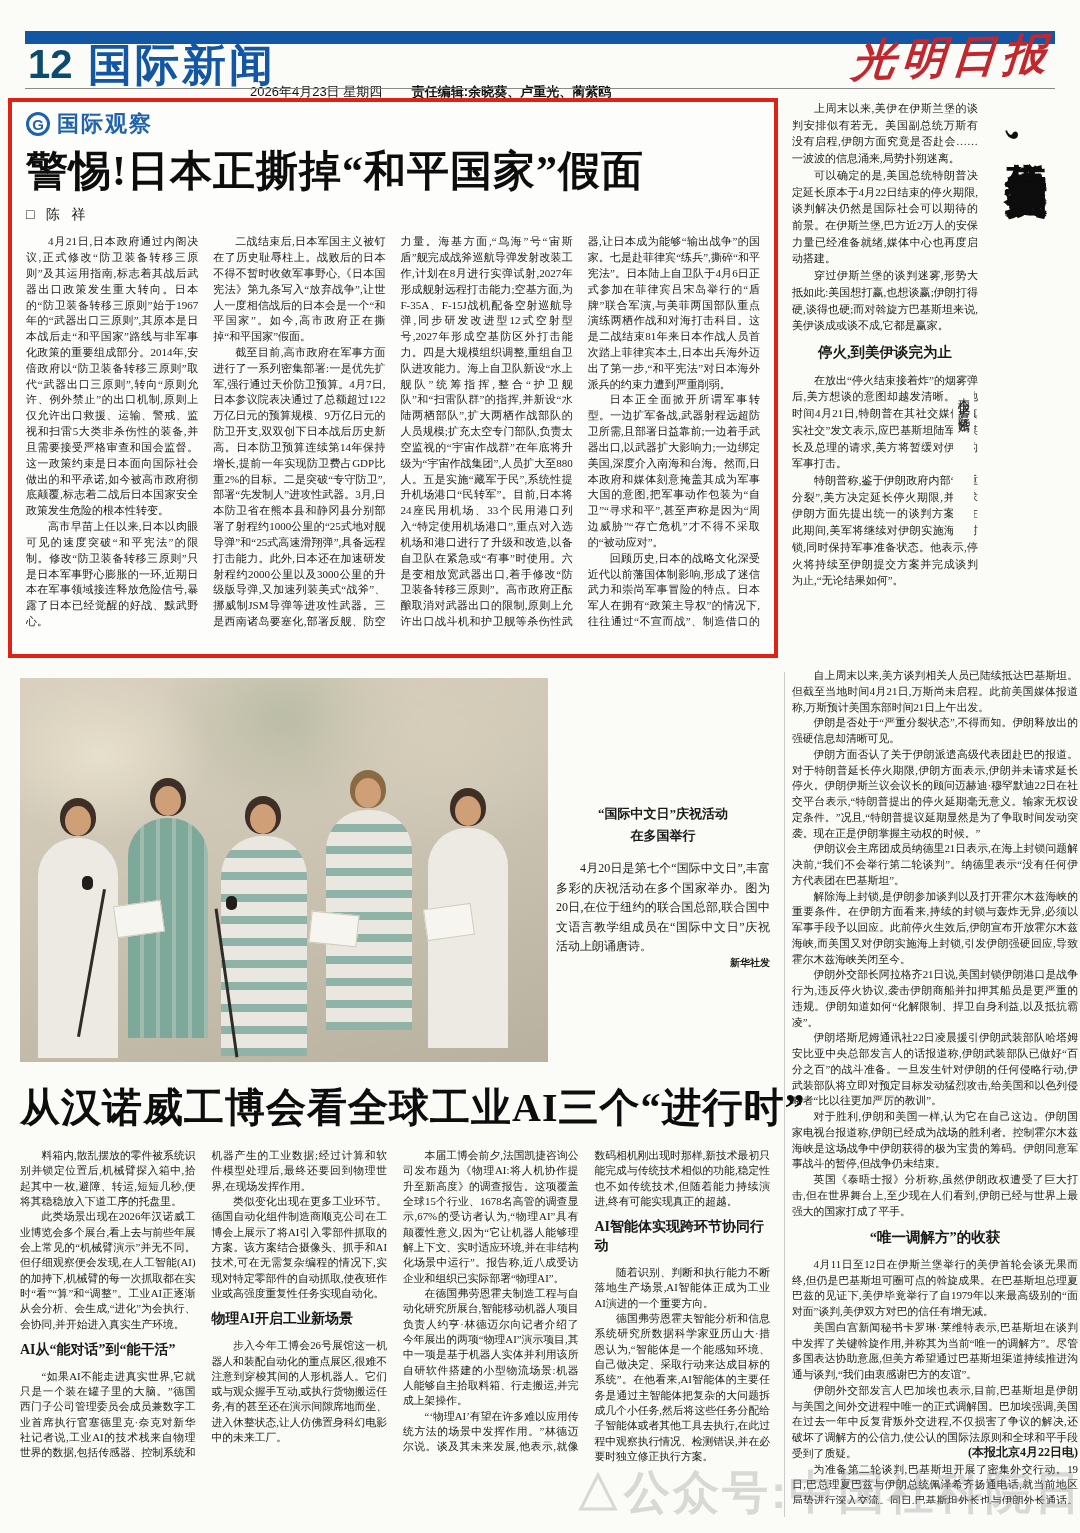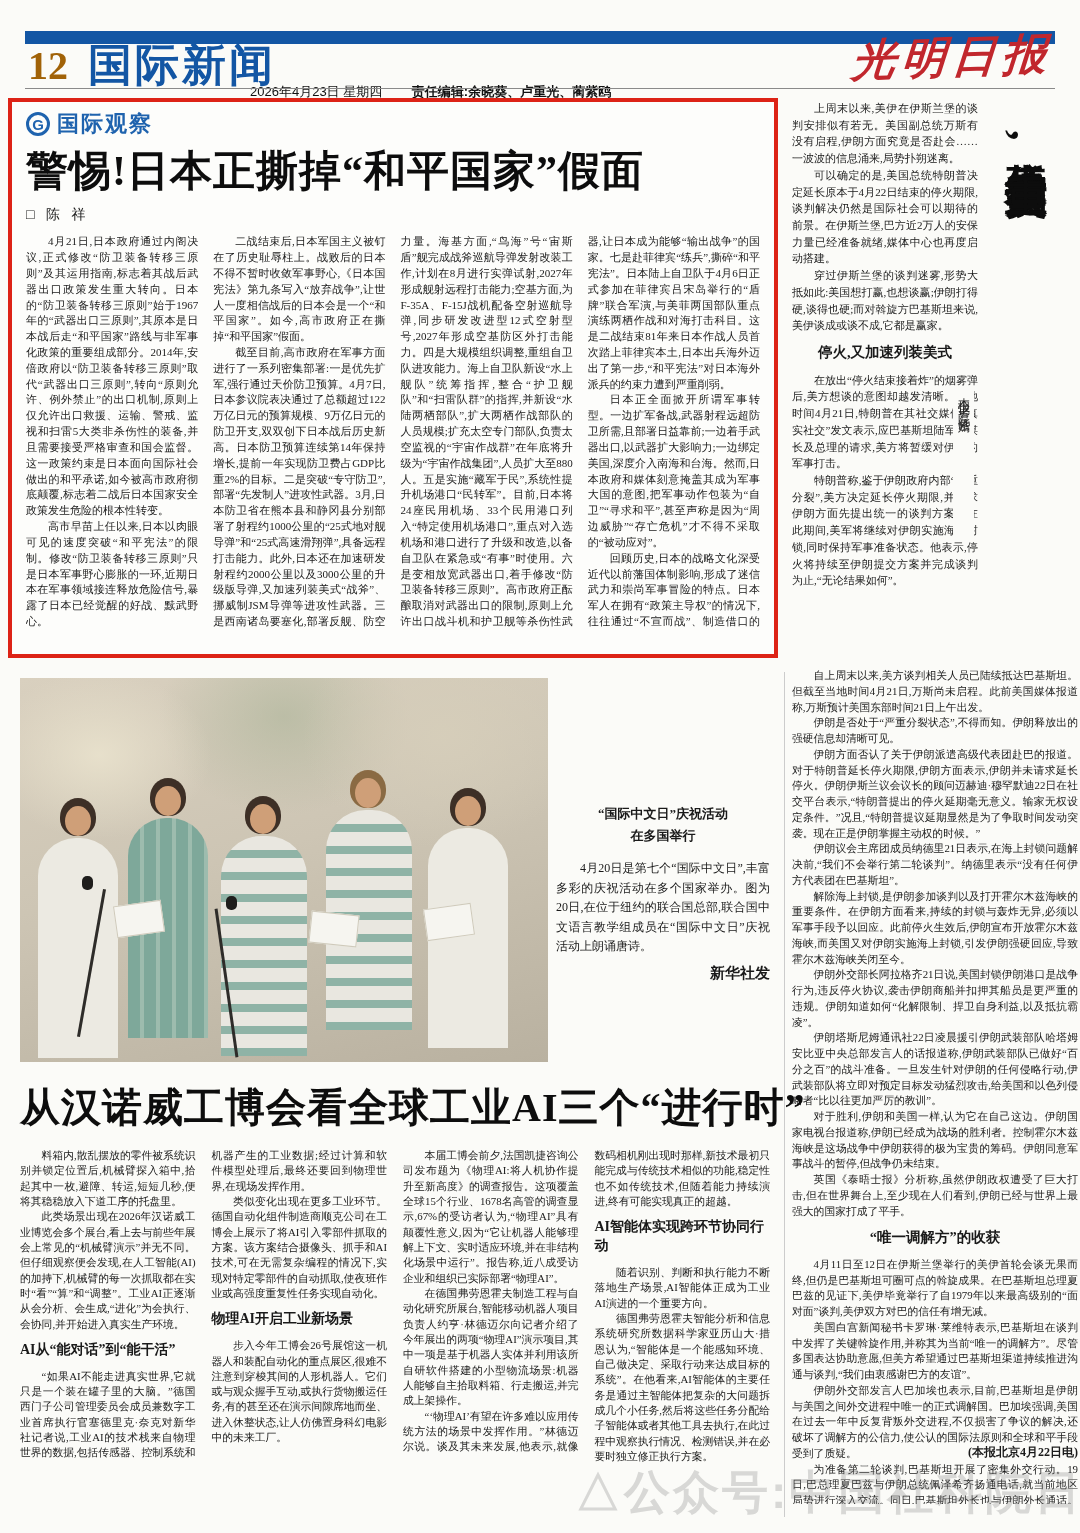--- a/index.html
+++ b/index.html
@@ -1,21 +1,21 @@
 <!DOCTYPE html>
 <html><head>
 <meta charset="utf-8">
 <style>
   html,body{margin:0;padding:0;}
   .page{position:relative;width:1080px;height:1533px;background:#fbfbf8;overflow:hidden;
         font-family:"Liberation Serif","DejaVu Serif",serif;color:#1a1a1a;}
   
   .topbar{position:absolute;left:25px;top:31px;width:1030px;height:13px;background:#1356a4;}
-  .pageno{position:absolute;left:28px;top:42px;font-family:Liberation Serif, serif;
-          font-size:40px;font-weight:700;color:#a16207;}
+  .pageno{position:absolute;left:28px;top:42px;font-family:Liberation Sans, sans-serif;
+          font-size:40px;font-weight:700;color:#0c4a6e;}
   .section-title{position:absolute;left:88px;top:36px;font-family:"Liberation Sans","DejaVu Sans",sans-serif;
           font-size:44px;font-weight:900;color:#1356a4;letter-spacing:3px;}
   .dateline{position:absolute;left:250px;top:62px;font-size:13px;color:#111;font-family:"Liberation Sans",sans-serif;margin-top:21px;}
   .dateline .ed{margin-left:26px;font-weight:700;}
   .masthead{position:absolute;right:28px;top:28px;font-size:44px;font-weight:900;color:#c1272d;
           font-style:italic;letter-spacing:6px;transform:skewX(-6deg) rotate(-2deg);}
   .header-rule{position:absolute;left:25px;top:88px;width:1030px;height:1px;background:#8a8a8a;}
   .vrule{position:absolute;left:784px;top:672px;width:1px;height:845px;background:#ccc;}
   
   .red-box{position:absolute;left:8px;top:98px;width:770px;height:560px;border:4px solid #dd2316;
@@ -58,21 +58,21 @@
   .body-t{position:absolute;top:40px;left:-22px;width:80px;height:220px;border-radius:38px 38px 0 0;
           background:repeating-linear-gradient(90deg,#7ea89a 0 12px,#9dbcae 12px 16px);}
   .body-s{position:absolute;top:40px;left:-24px;width:86px;height:220px;border-radius:40px 40px 0 0;
           background:repeating-linear-gradient(180deg,#e9e7e0 0 14px,#8fb3a6 14px 22px);}
   .paper{position:absolute;width:46px;height:30px;background:#f6f5f0;border:1px solid #cfcabb;transform:rotate(-8deg);}
   .mic-stand{position:absolute;width:3px;height:150px;background:#2e2c29;transform:rotate(10deg);}
   .mic-head{position:absolute;width:11px;height:14px;border-radius:5px;background:#1f1e1c;}
   .cap{position:absolute;left:556px;top:803px;width:214px;}
   .cap-title{font-size:13px;font-weight:900;text-align:center;line-height:1.7;}
   .cap-body{margin-top:12px;font-size:12px;line-height:1.62;text-align:justify;text-indent:2em;}
-  .cap-credit{margin-top:8px;font-size:15px;font-weight:700;text-align:right;}
+  .cap-credit{font-size:10px;font-weight:700;text-align:right;}
   
   .expo-headline{position:absolute;left:20px;top:1080px;width:750px;font-size:40px;font-weight:900;
            color:#0d0d0d;letter-spacing:1px;text-align:center;white-space:nowrap;}
   .expo-cols{position:absolute;left:20px;top:1148px;width:750px;height:385px;overflow:hidden;
            column-count:4;column-gap:16px;font-size:10.8px;line-height:1.42;text-align:justify;}
   .expo-cols .subhead{font-size:14px;text-align:left;text-indent:0;}
   
   .wm{position:absolute;left:575px;top:1462px;font-size:46px;font-weight:700;white-space:nowrap;
       color:rgba(125,125,125,0.28);letter-spacing:3px;font-family:"Liberation Sans",sans-serif;}
 </style>
@@ -106,21 +106,21 @@
         <div class="para">截至目前,高市政府在军事方面进行了一系列密集部署:一是优先扩军,强行通过天价防卫预算。4月7日,日本参议院表决通过了总额超过122万亿日元的预算规模、9万亿日元的防卫开支,双双创下日本战后历史新高。日本防卫预算连续第14年保持增长,提前一年实现防卫费占GDP比重2%的目标。二是突破“专守防卫”,部署“先发制人”进攻性武器。3月,日本防卫省在熊本县和静冈县分别部署了射程约1000公里的“25式地对舰导弹”和“25式高速滑翔弹”,具备远程打击能力。此外,日本还在加速研发射程约2000公里以及3000公里的升级版导弹,又加速列装美式“战斧”、挪威制JSM导弹等进攻性武器。三是西南诸岛要塞化,部署反舰、防空力量。海基方面,“鸟海”号“宙斯盾”舰完成战斧巡航导弹发射改装工作,计划在8月进行实弹试射,2027年形成舰射远程打击能力;空基方面,为F-35A、F-15J战机配备空射巡航导弹,同步研发改进型12式空射型号,2027年形成空基防区外打击能力。四是大规模组织调整,重组自卫队进攻能力。海上自卫队新设“水上舰队”统筹指挥,整合“护卫舰队”和“扫雷队群”的指挥,并新设“水陆两栖部队”,扩大两栖作战部队的人员规模;扩充太空专门部队,负责太空监视的“宇宙作战群”在年底将升级为“宇宙作战集团”,人员扩大至880人。五是实施“藏军于民”,系统性提升机场港口“民转军”。目前,日本将24座民用机场、33个民用港口列入“特定使用机场港口”,重点对入选机场和港口进行了升级和改造,以备自卫队在紧急或“有事”时使用。六是变相放宽武器出口,着手修改“防卫装备转移三原则”。高市政府正酝酿取消对武器出口的限制,原则上允许出口战斗机和护卫舰等杀伤性武器,让日本成为能够“输出战争”的国家。七是赴菲律宾“练兵”,撕碎“和平宪法”。日本陆上自卫队于4月6日正式参加在菲律宾吕宋岛举行的“盾牌”联合军演,与美菲两国部队重点演练两栖作战和对海打击科目。这是二战结束81年来日本作战人员首次踏上菲律宾本土,日本出兵海外迈出了第一步,“和平宪法”对日本海外派兵的约束力遭到严重削弱。</div>
         <div class="para">日本正全面掀开所谓军事转型。一边扩军备战,武器射程远超防卫所需,且部署日益靠前;一边着手武器出口,以武器扩大影响力;一边绑定美国,深度介入南海和台海。然而,日本政府和媒体刻意掩盖其成为军事大国的意图,把军事动作包装为“自卫”“寻求和平”,甚至声称是因为“周边威胁”“存亡危机”才不得不采取的“被动应对”。</div>
         <div class="para">回顾历史,日本的战略文化深受近代以前藩国体制影响,形成了迷信武力和崇尚军事冒险的特点。日本军人在拥有“政策主导权”的情况下,往往通过“不宣而战”、制造借口的方式挑起对外战争。1874年侵台战争,日本以琉球渔民在台湾被原住民杀害为借口;1894年甲午战争,日本未正式宣战就偷袭“高升号”运兵船;1931年九一八事变,日本自导自演嫁祸中国军队后开启侵华战争;1937年七七事变,日本以“士兵失踪”为由,突然进攻宛平城开启全面侵华战争;1941年珍珠港事件,日本在宣战书递交前突袭美国珍珠港。</div>
       </div>
   </div>
 
   <div class="cf-lead">
       <div class="para">上周末以来,美伊在伊斯兰堡的谈判安排似有若无。美国副总统万斯有没有启程,伊朗方面究竟是否赴会……一波波的信息涌来,局势扑朔迷离。</div>
       <div class="para">可以确定的是,美国总统特朗普决定延长原本于4月22日结束的停火期限,谈判解决仍然是国际社会可以期待的前景。在伊斯兰堡,巴方近2万人的安保力量已经准备就绪,媒体中心也再度启动搭建。</div>
       <div class="para">穿过伊斯兰堡的谈判迷雾,形势大抵如此:美国想打赢,也想谈赢;伊朗打得硬,谈得也硬;而对斡旋方巴基斯坦来说,美伊谈成或谈不成,它都是赢家。</div>
-      <div class="subhead">停火,又加速列装美式</div>
+      <div class="subhead">停火,到美伊谈完为止</div>
       <div class="para">在放出“停火结束接着炸”的烟雾弹后,美方想谈的意图却越发清晰。当地时间4月21日,特朗普在其社交媒体“真实社交”发文表示,应巴基斯坦陆军参谋长及总理的请求,美方将暂缓对伊朗的军事打击。</div>
       <div class="para">特朗普称,鉴于伊朗政府内部“严重分裂”,美方决定延长停火期限,并要求伊朗方面先提出统一的谈判方案。在此期间,美军将继续对伊朗实施海上封锁,同时保持军事准备状态。他表示,停火将持续至伊朗提交方案并完成谈判为止,“无论结果如何”。</div>
     </div>
   <div class="cf-byline">本报记者 阮紫嫣</div>
   <div class="cf-headline">停火延长,美伊谈判迷雾重重</div>
   <div class="cf-body">
       <div class="para">自上周末以来,美方谈判相关人员已陆续抵达巴基斯坦。但截至当地时间4月21日,万斯尚未启程。此前美国媒体报道称,万斯预计美国东部时间21日上午出发。</div>
       <div class="para">伊朗是否处于“严重分裂状态”,不得而知。伊朗释放出的强硬信息却清晰可见。</div>
       <div class="para">伊朗方面否认了关于伊朗派遣高级代表团赴巴的报道。对于特朗普延长停火期限,伊朗方面表示,伊朗并未请求延长停火。伊朗伊斯兰议会议长的顾问迈赫迪·穆罕默迪22日在社交平台表示,“特朗普提出的停火延期毫无意义。输家无权设定条件。”况且,“特朗普提议延期显然是为了争取时间发动突袭。现在正是伊朗掌握主动权的时候。”</div>
       <div class="para">伊朗议会主席团成员纳德里21日表示,在海上封锁问题解决前,“我们不会举行第二轮谈判”。纳德里表示“没有任何伊方代表团在巴基斯坦”。</div>

